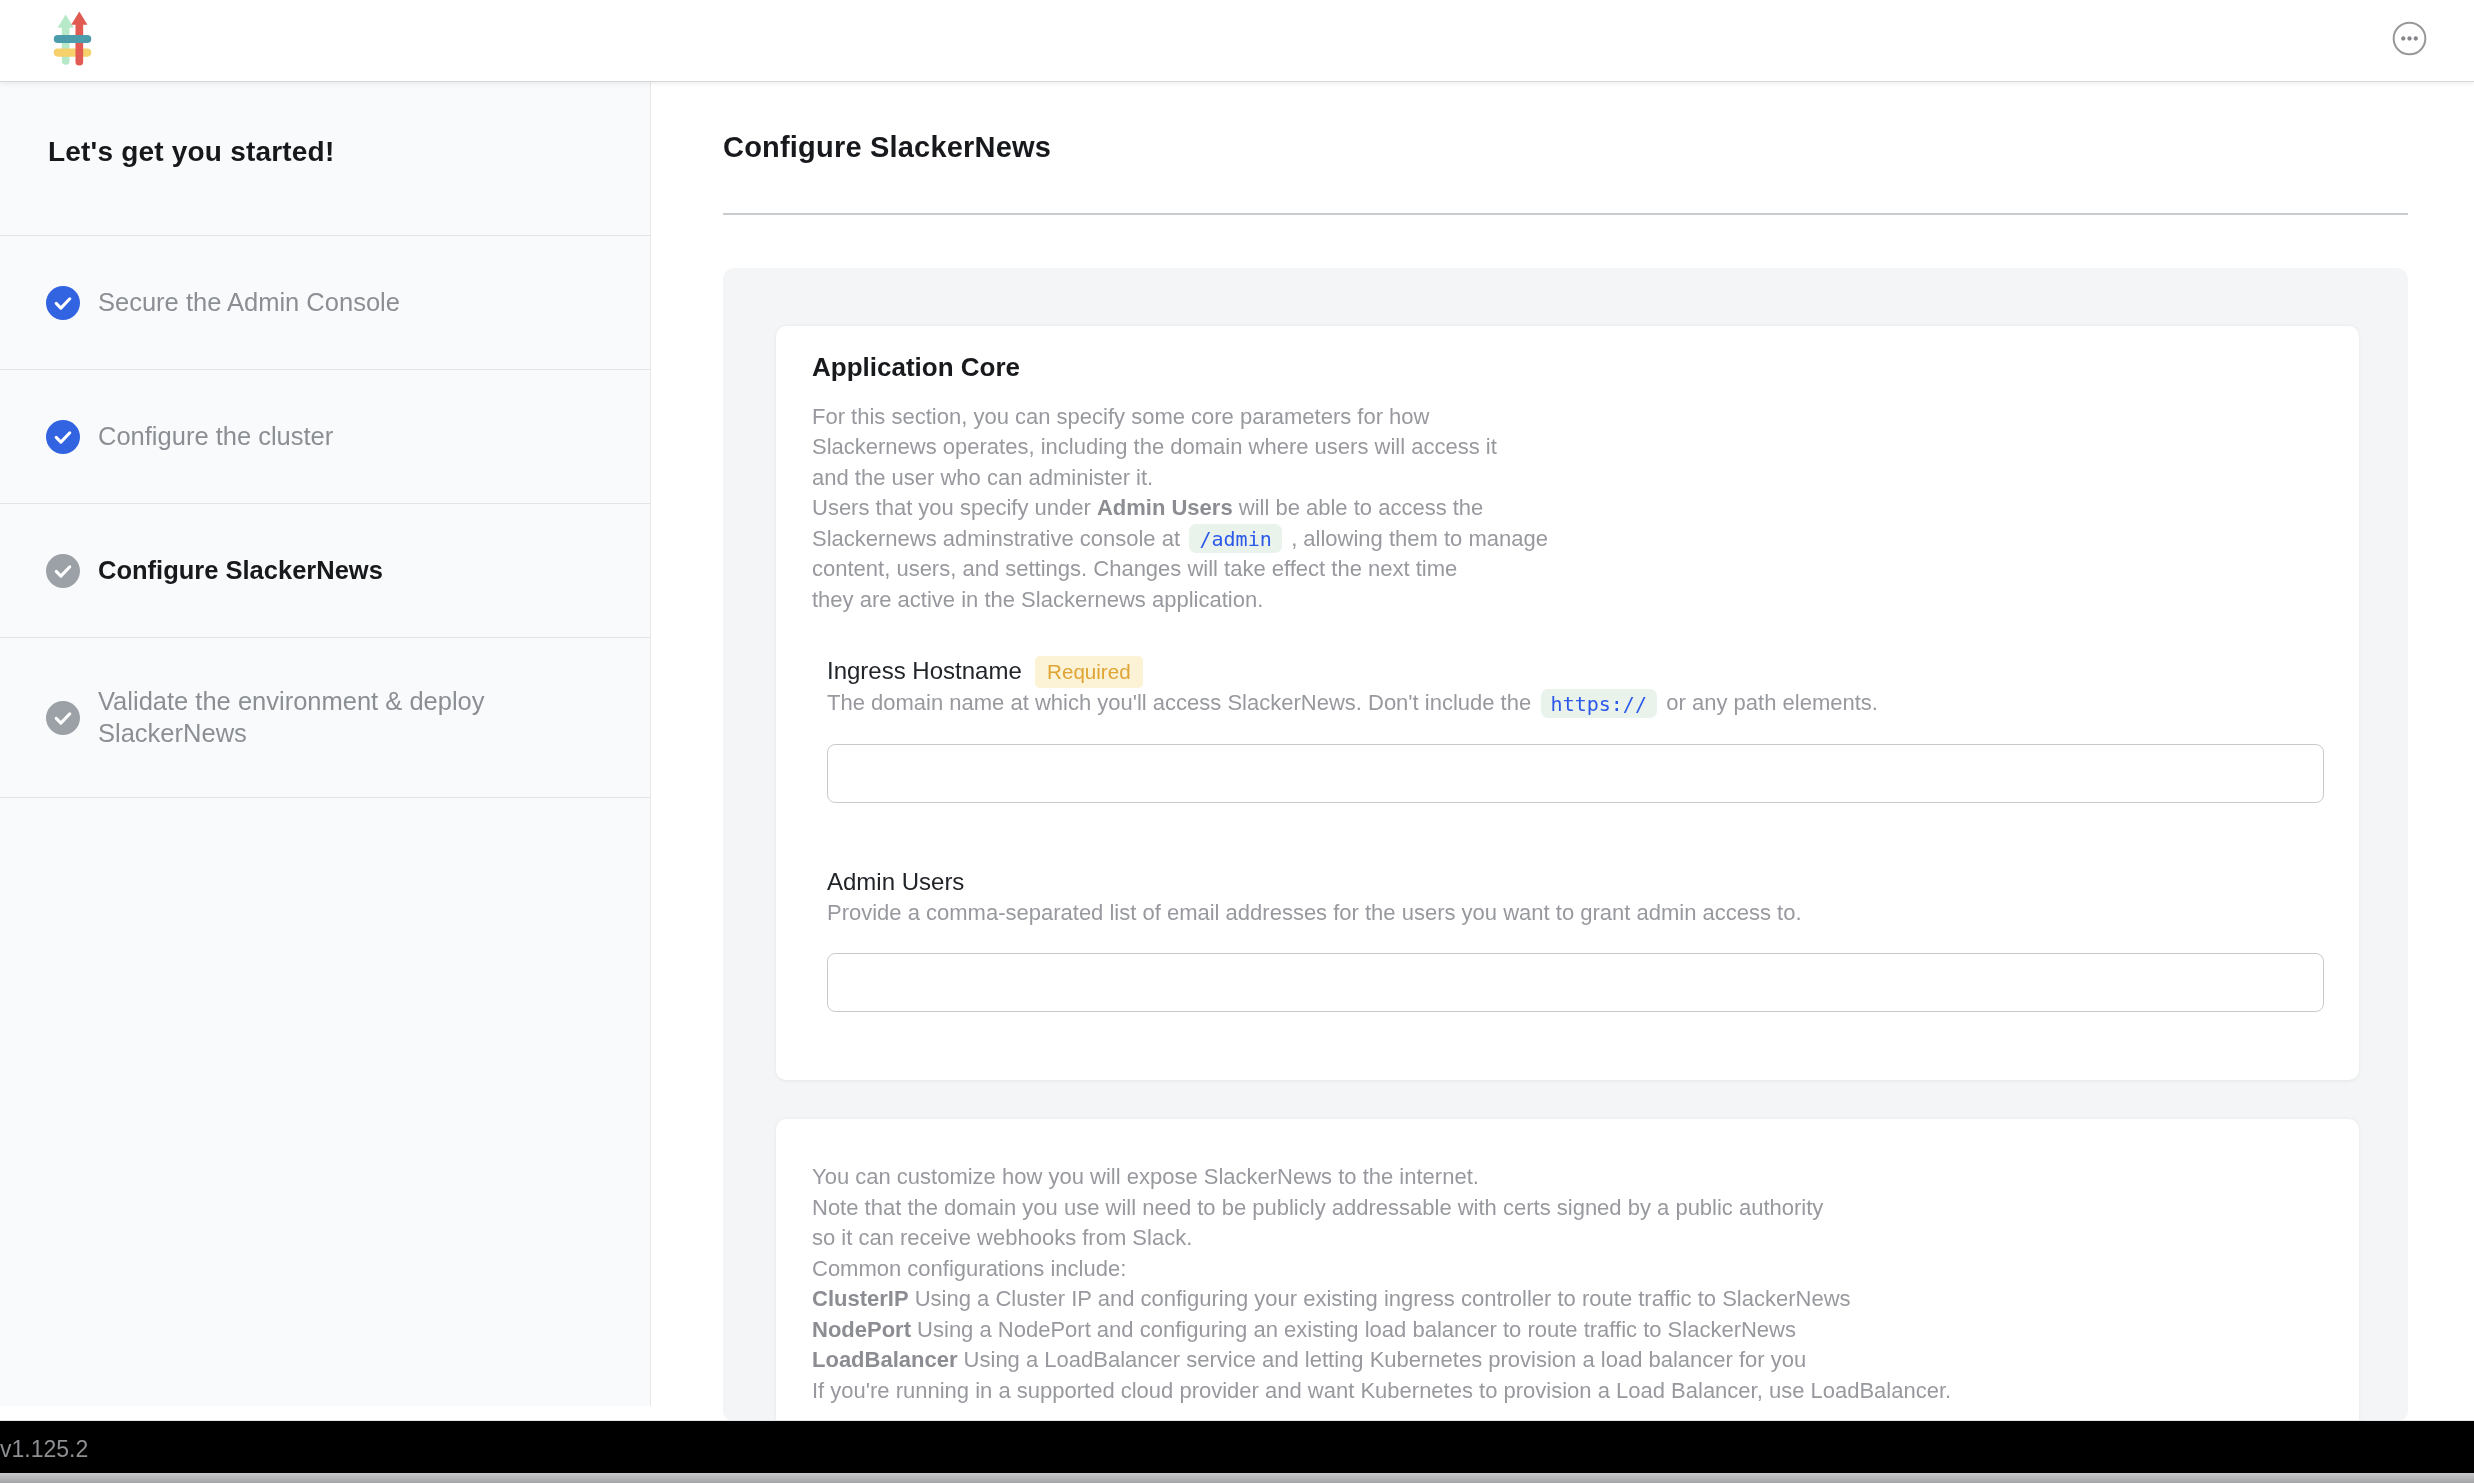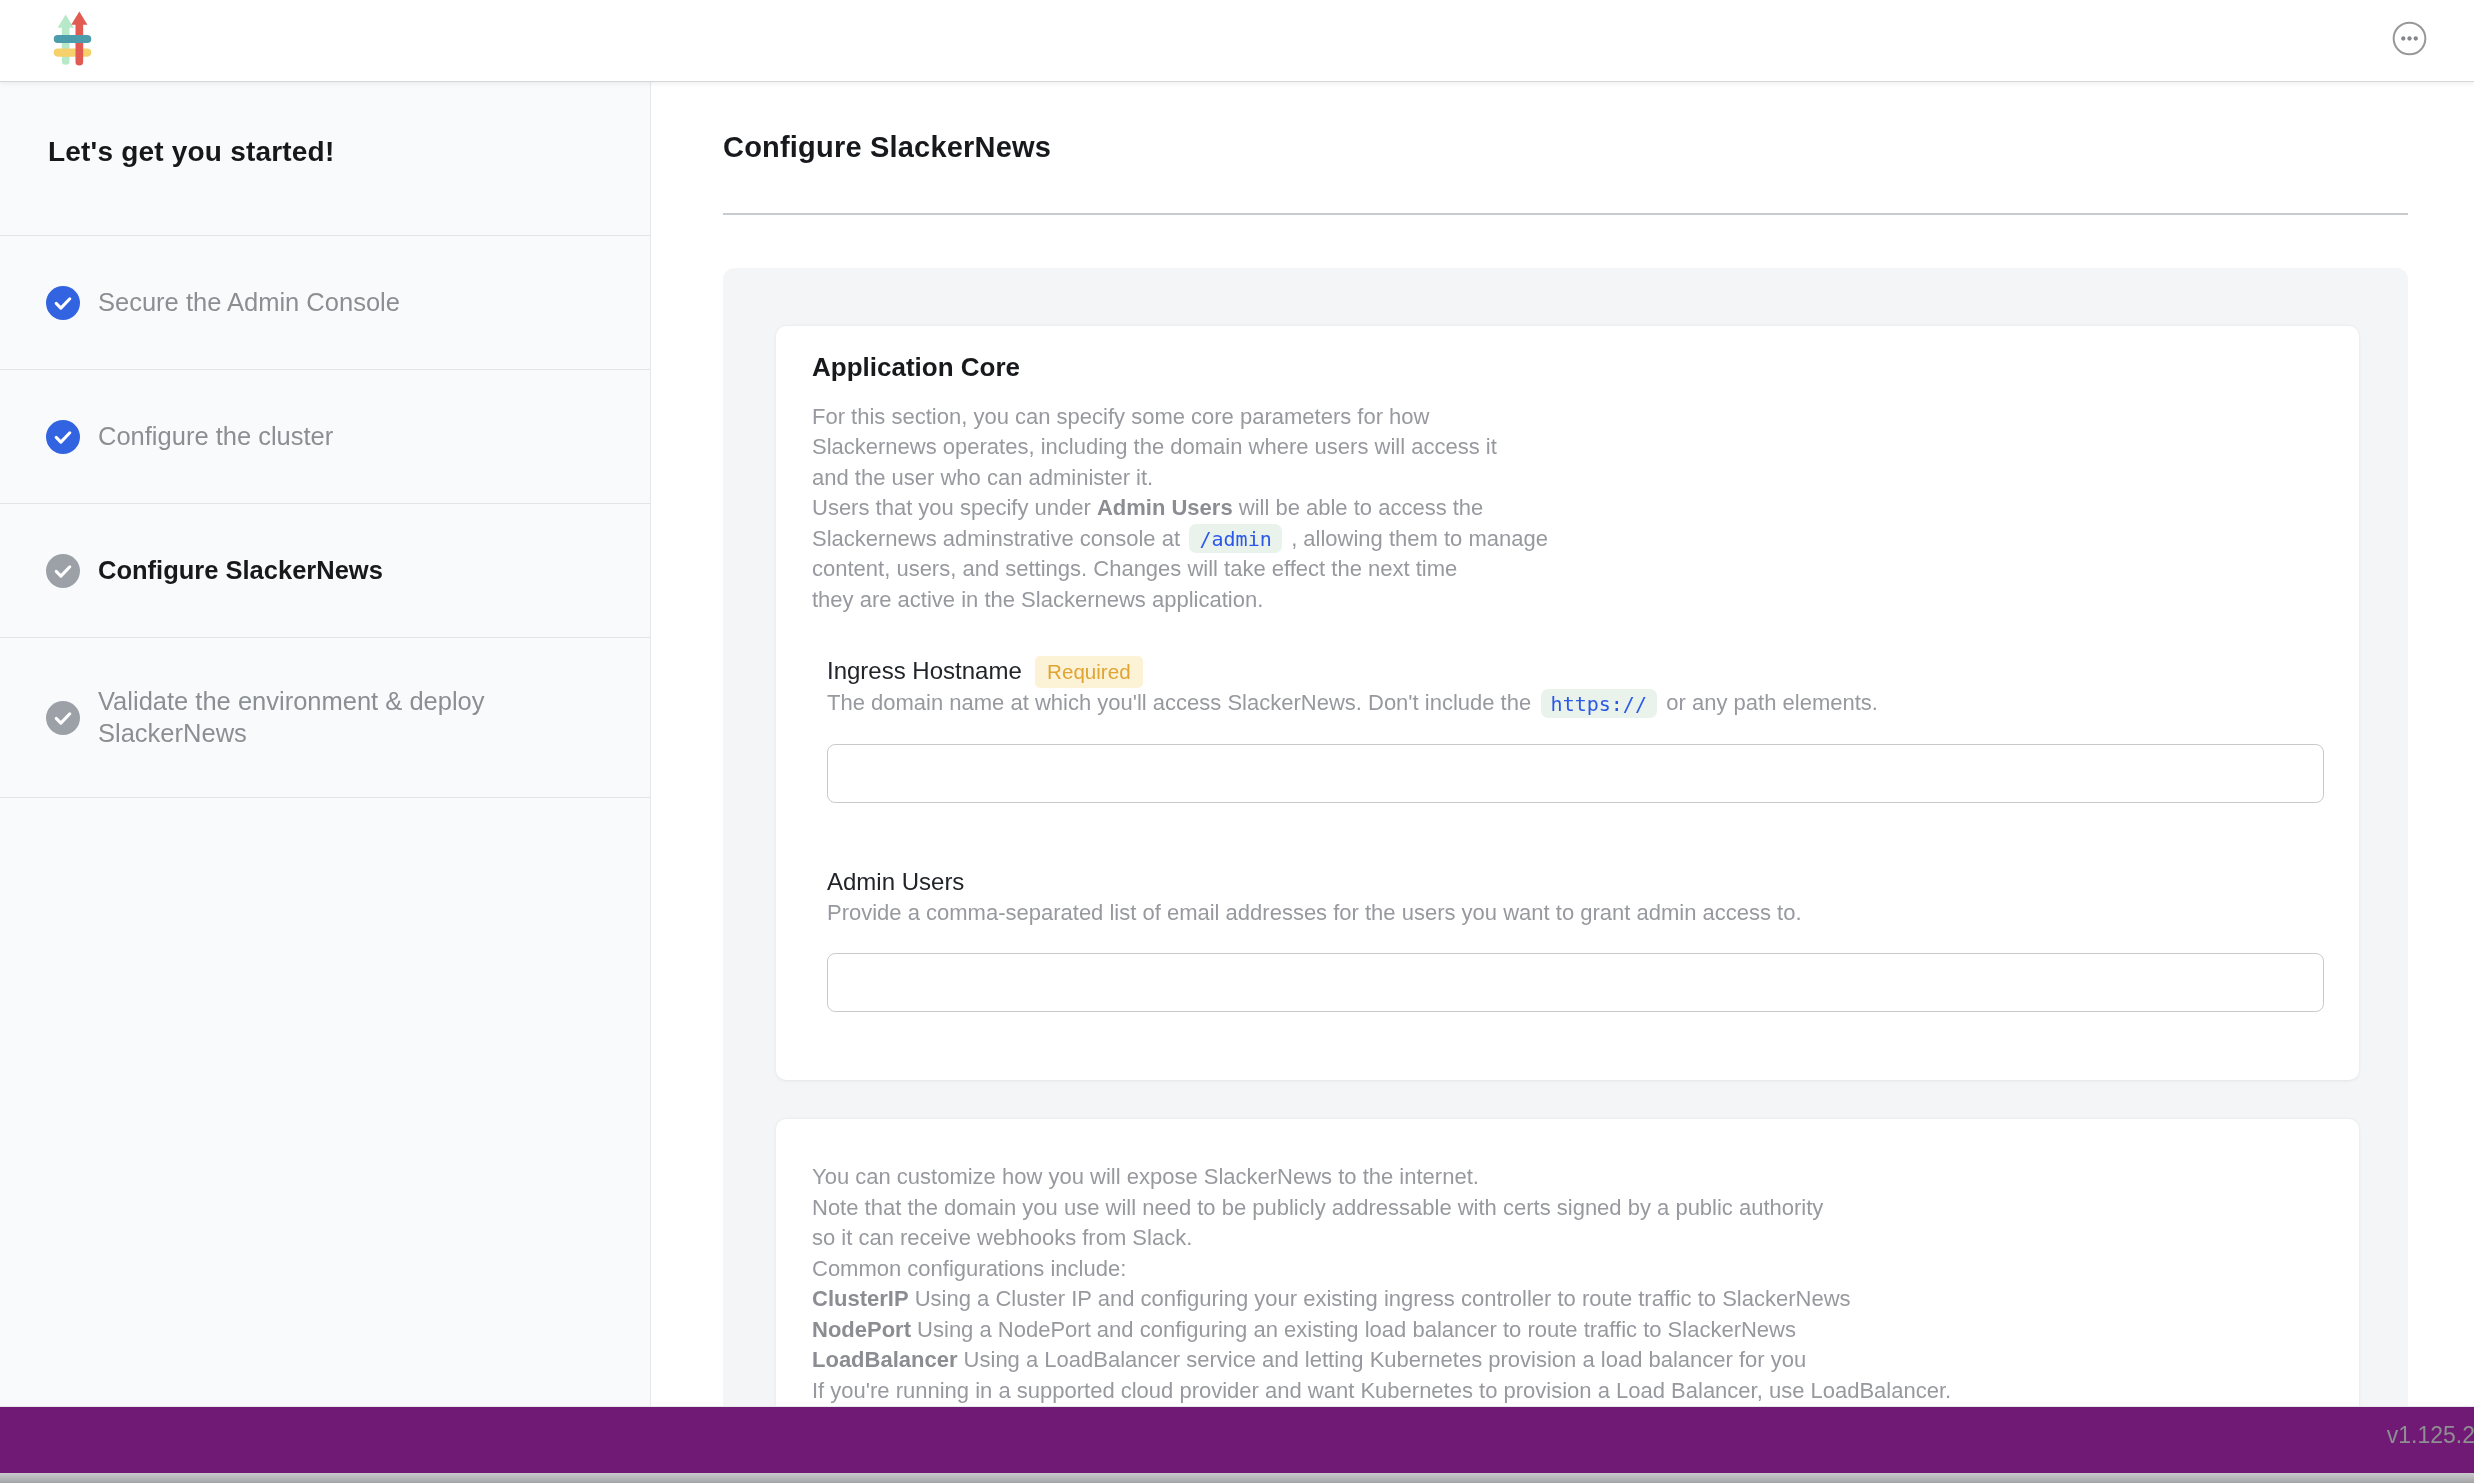--- a/index.html
+++ b/index.html
@@ -81,23 +81,23 @@
   .badge:empty { display:none; }
   .field-help { font-size:22px; line-height:30.5px; color:#97999e; margin-top:0.8px; }
   .text-input {
     display:block; margin-top:25px; width:1497px; height:59px;
     background:#ffffff; border:1.6px solid #c8c9cb; border-radius:8.2px;
     font-size:22px; color:#33363a; padding:0 16.5px; outline:none;
   }
 
   
   .footer {
-    position:absolute; left:0; bottom:0; width:2475px; height:78px;
-    background:#701a75; border-top:0.8px solid #e6e7e9; z-index:20;
-    text-align:right;
+    position:absolute; left:0; bottom:0; width:2475px; height:64px;
+    background:#000000; border-top:0.8px solid #e6e7e9; z-index:20;
+    text-align:left;
   }
   .version { display:inline-block; margin-top:15px; font-size:23px; color:#8d8f92; }
   .bottom-edge {
     position:absolute; left:0; bottom:0; width:2475px; height:10.7px;
     background:linear-gradient(#c9cacc,#9fa0a2);
   }
 </style>
 </head>
 <body>
 

